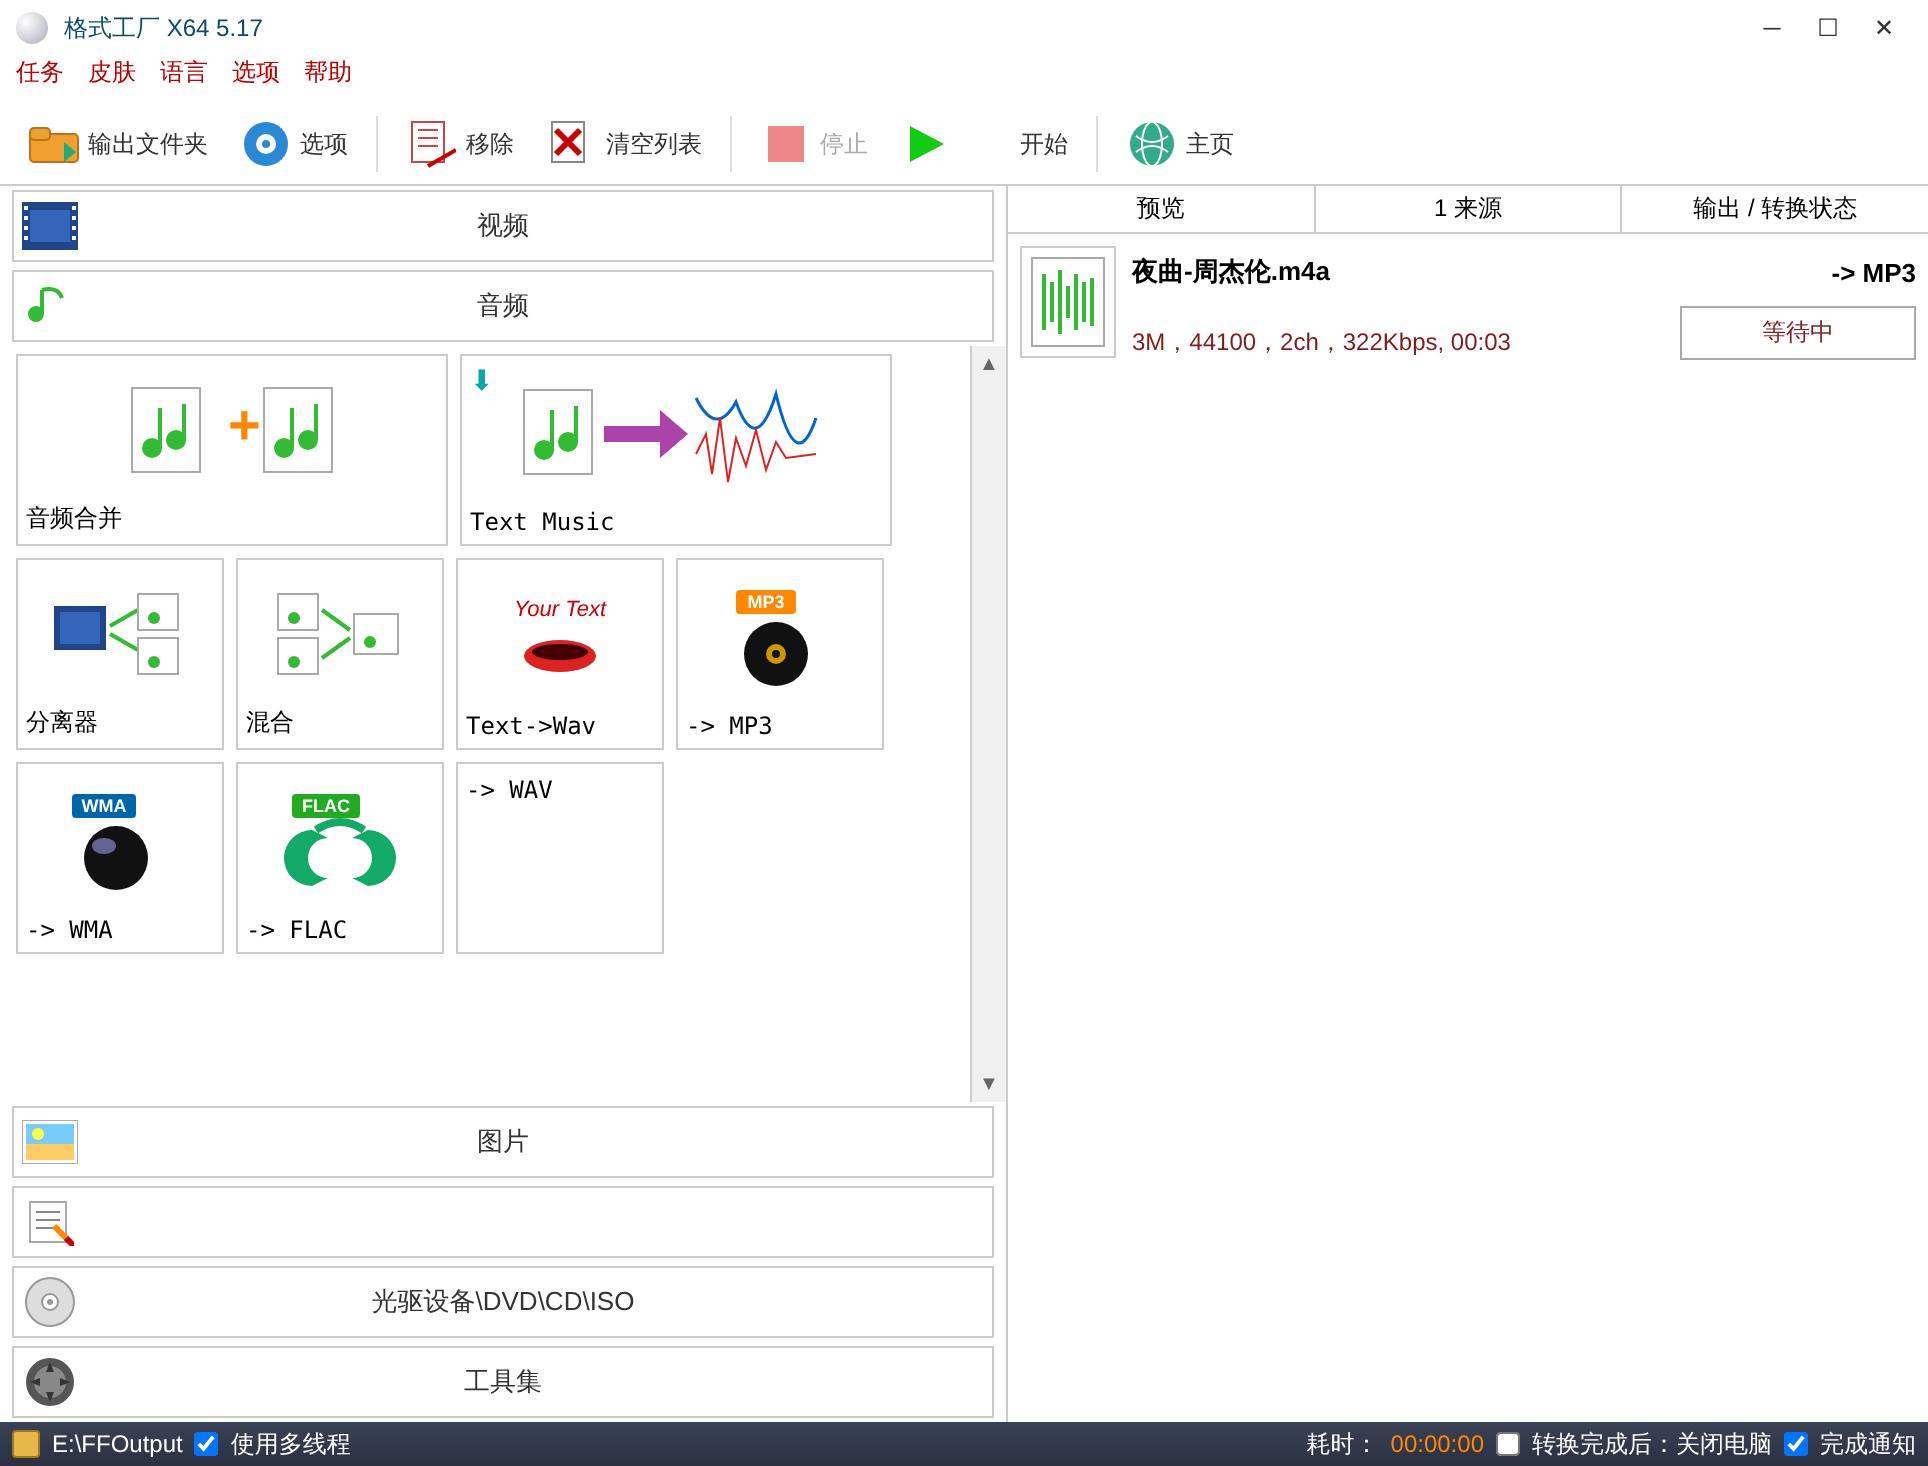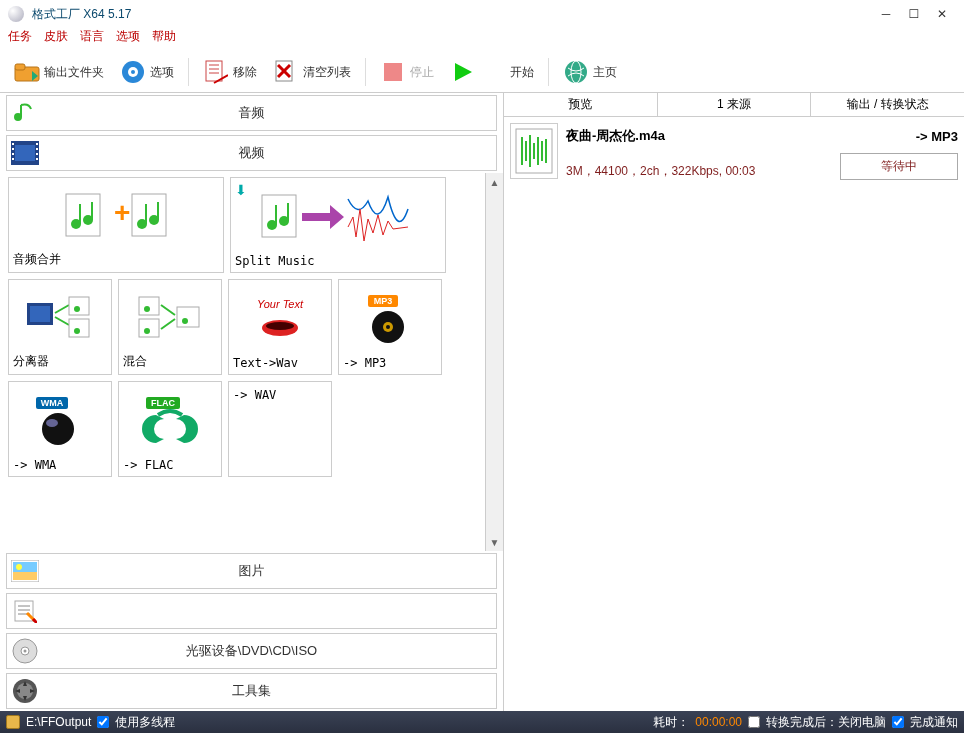--- a/index.html
+++ b/index.html
@@ -163,43 +163,43 @@
     </div>
     <span class="lbl">主页</span>
   </div>
 </div>
 
 <div class="main">
 
   <div class="left">
     <div class="catrow">
       <div class="cicon">
-        <svg width="24" height="24">
-            <path d="M8 4 L8 16 A3 3 0 1 1 5 13 A3 3 0 0 1 8 16 M8 4 Q16 2 18 8" stroke="#3b3" stroke-width="2" fill="none"></path>
-            <circle cx="5" cy="16" r="3" fill="#3b3"></circle>
-          </svg>
-      </div>
-      <div class="clabel">音频</div>
-    </div>
-    <div class="catrow">
-      <div class="cicon">
         <svg width="28" height="24">
             <rect x="0" y="0" width="28" height="24" fill="#224488"></rect>
             <rect x="4" y="4" width="20" height="16" fill="#3366bb"></rect>
             <rect x="1" y="2" width="2" height="2" fill="#fff"></rect>
             <rect x="1" y="7" width="2" height="2" fill="#fff"></rect>
             <rect x="1" y="12" width="2" height="2" fill="#fff"></rect>
             <rect x="1" y="17" width="2" height="2" fill="#fff"></rect>
             <rect x="25" y="2" width="2" height="2" fill="#fff"></rect>
             <rect x="25" y="7" width="2" height="2" fill="#fff"></rect>
             <rect x="25" y="12" width="2" height="2" fill="#fff"></rect>
             <rect x="25" y="17" width="2" height="2" fill="#fff"></rect>
           </svg>
       </div>
       <div class="clabel">视频</div>
+    </div>
+    <div class="catrow">
+      <div class="cicon">
+        <svg width="24" height="24">
+            <path d="M8 4 L8 16 A3 3 0 1 1 5 13 A3 3 0 0 1 8 16 M8 4 Q16 2 18 8" stroke="#3b3" stroke-width="2" fill="none"></path>
+            <circle cx="5" cy="16" r="3" fill="#3b3"></circle>
+          </svg>
+      </div>
+      <div class="clabel">音频</div>
     </div>
 
     <div class="tilewrap">
       <div class="tilegrid">
         <div class="trow">
           <div class="tile big">
             <div class="ticon-area">
               <svg width="120" height="56">
                   <g transform="translate(10,6)">
                     <rect x="0" y="0" width="34" height="42" fill="#fff" stroke="#aaa"></rect>
@@ -229,21 +229,21 @@
                     <circle cx="10" cy="30" r="5" fill="#3b3"></circle>
                     <path d="M14 30 L14 10" stroke="#3b3" stroke-width="2"></path>
                     <circle cx="22" cy="26" r="5" fill="#3b3"></circle>
                     <path d="M26 26 L26 8" stroke="#3b3" stroke-width="2"></path>
                   </g>
                   <path d="M44 24 L72 24 L72 16 L86 28 L72 40 L72 32 L44 32 Z" fill="#a4a"></path>
                   <path d="M90 10 Q100 30 110 12 Q120 40 130 8 Q140 50 150 20" stroke="#06c" fill="none" stroke-width="1.5"></path>
                   <path d="M90 38 L95 28 L98 48 L102 20 L106 52 L110 30 L115 44 L120 26 L125 46 L130 32 L135 40 L150 38" stroke="#d22" fill="none" stroke-width="1"></path>
                 </svg>
             </div>
-            <div class="tlabel">Split Music</div>
+            <div class="tlabel">Text Music</div>
           </div>
         </div>
         <div class="trow">
           <div class="tile sm">
             <div class="ticon-area">
               <svg width="70" height="50">
                   <rect x="2" y="10" width="26" height="22" fill="#224488"></rect>
                   <rect x="5" y="13" width="20" height="16" fill="#36b"></rect>
                   <path d="M30 20 L44 12 M30 24 L44 32" stroke="#3b3" stroke-width="2"></path>
                   <rect x="44" y="4" width="20" height="18" fill="#fff" stroke="#aaa"></rect>

